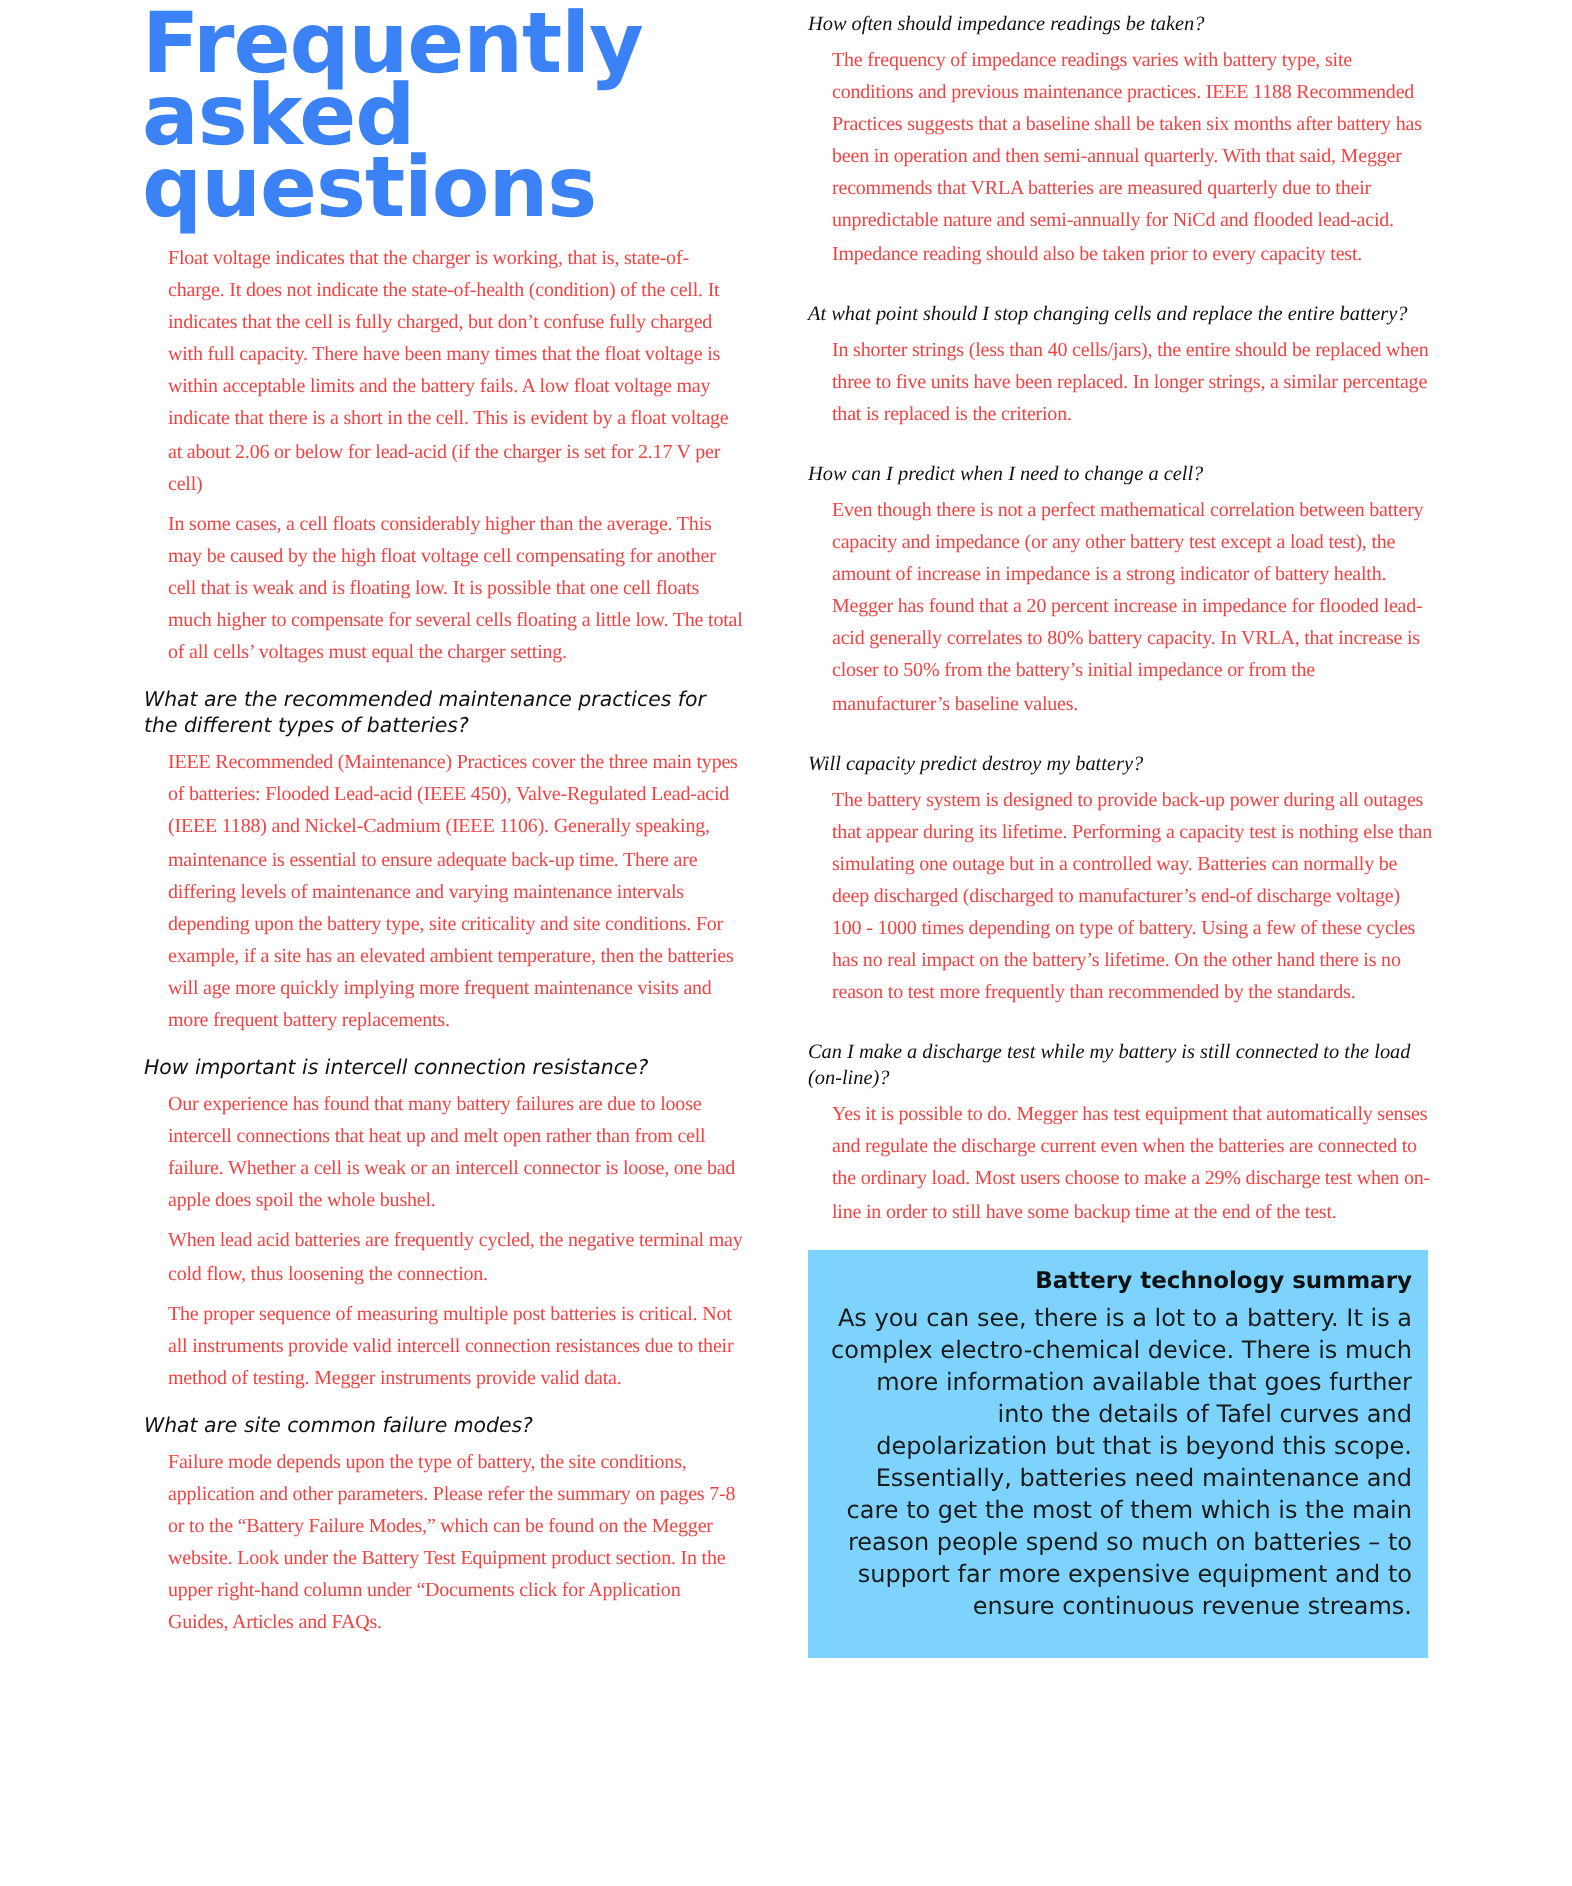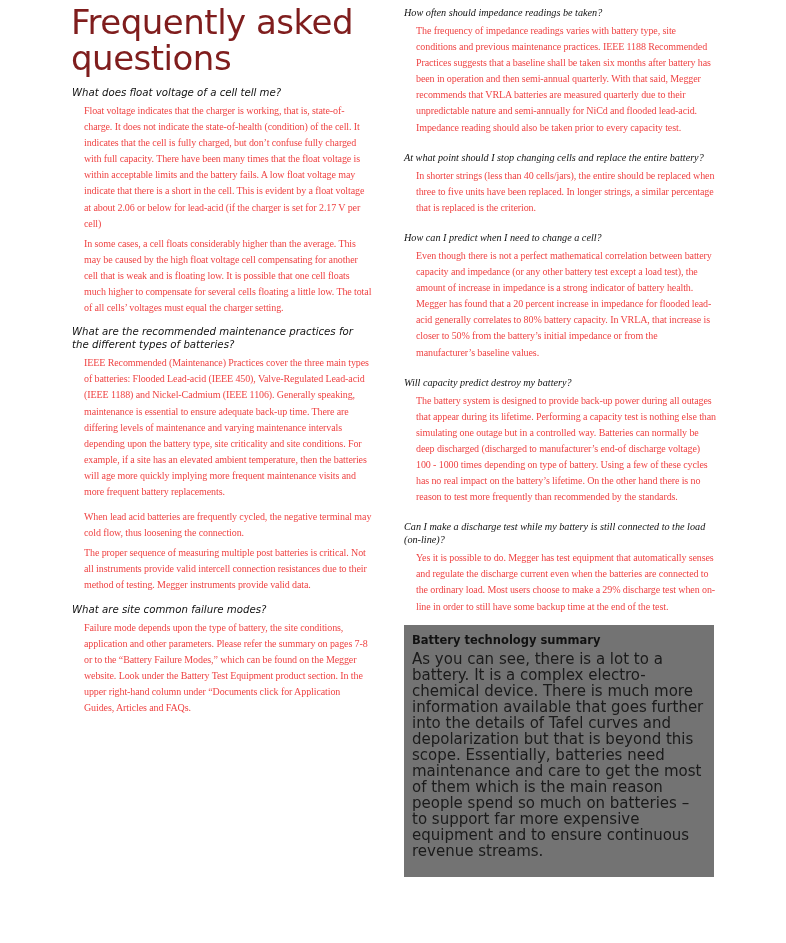--- a/index.html
+++ b/index.html
@@ -1,65 +1,66 @@
 <!DOCTYPE html>
 <html><head>
   <meta charset="utf-8">
   <style>
     html, body { margin: 0; padding: 0; background: #ffffff; }
     body { width: 786px; height: 943px; position: relative; overflow: hidden; color: #1a1a1a; }
     .col { position: absolute; top: 0; }
     .col-left { left: 72px; width: 300px; }
     .col-right { left: 404px; width: 312px; }
     .title {
-      font-family: "DejaVu Sans", sans-serif; font-weight: normal;
-      font-size: 34px; line-height: 36px; margin: 4px 0 10px -1px; color: #7f1d1d; letter-spacing: -0.5px;
+      font-family: "DejaVu Sans", sans-serif; font-weight: bold;
+      font-size: 42px; line-height: 36px; margin: 4px 0 10px -1px; color: #3b82f6; letter-spacing: -0.5px;
     }
     .q {
       font-family: "DejaVu Sans", sans-serif; font-style: italic;
       font-size: 10.2px; line-height: 13px; margin: 0 0 4px 0; color: #111;
     }
     .col-right .q:first-child { margin-top: 6px; font-family: Liberation Serif, serif; }
     .p {
       font-family: "Liberation Serif", serif; font-size: 10px; line-height: 16.1px;
       margin: 0 0 4px 12px; color: #ef4444; letter-spacing: -0.1px;
     }
     .gap { height: 5px; }
     .summary {
       background: #d6d6d6; margin-top: 10px; margin-left: 0; padding: 8px 8px 18px 8px;
       width: 294px;
     }
     .summary-title {
       font-family: "DejaVu Sans", sans-serif; font-weight: bold; font-size: 11.5px;
       margin: 0 0 4px 0; color: #111;
     }
     .summary-body {
-      font-family: "DejaVu Sans", sans-serif; font-size: 15px; line-height: 16px; color: #1a1a1a;
+      font-family: "DejaVu Sans", sans-serif; font-size: 12px; line-height: 16px; color: #1a1a1a;
     }
   </style>
 </head>
 <body>
 
 <div class="col col-left">
   <h1 class="title">Frequently asked questions</h1>
 
   <section>
-    <div class="q">What does float voltage of a cell tell me?</div>
     <p class="p">Float voltage indicates that the charger is working, that is, state-of-charge. It does not indicate the state-of-health (condition) of the cell. It indicates that the cell is fully charged, but don’t confuse fully charged with full capacity. There have been many times that the float voltage is within acceptable limits and the battery fails. A low float voltage may indicate that there is a short in the cell. This is evident by a float voltage at about 2.06 or below for lead-acid (if the charger is set for 2.17 V per cell)</p>
     <p class="p">In some cases, a cell floats considerably higher than the average. This may be caused by the high float voltage cell compensating for another cell that is weak and is floating low. It is possible that one cell floats much higher to compensate for several cells floating a little low. The total of all cells’ voltages must equal the charger setting.</p>
   </section>
   <div class="gap"></div>
 
   <section>
     <div class="q">What are the recommended maintenance practices for the different types of batteries?</div>
     <p class="p">IEEE Recommended (Maintenance) Practices cover the three main types of batteries:  Flooded Lead-acid (IEEE 450), Valve-Regulated Lead-acid (IEEE 1188) and Nickel-Cadmium (IEEE 1106). Generally speaking, maintenance is essential to ensure adequate back-up time. There are differing levels of maintenance and varying maintenance intervals depending upon the battery type, site criticality and site conditions. For example, if a site has an elevated ambient temperature, then the batteries will age more quickly implying more frequent maintenance visits and more frequent battery replacements.</p>
   </section>
   <div class="gap"></div>
 
   <section>
+    <div class="q">How important is intercell connection resistance?</div>
+    <p class="p">Our experience has found that many battery failures are due to loose intercell connections that heat up and melt open rather than from cell failure. Whether a cell is weak or an intercell connector is loose, one bad apple does spoil the whole bushel.</p>
     <p class="p">When lead acid batteries are frequently cycled, the negative terminal may cold flow, thus loosening the connection.</p>
     <p class="p">The proper sequence of measuring multiple post batteries is critical. Not all instruments provide valid intercell connection resistances due to their method of testing. Megger instruments provide valid data.</p>
   </section>
   <div class="gap"></div>
 
   <section>
     <div class="q">What are site common failure modes?</div>
     <p class="p">Failure mode depends upon the type of battery, the site conditions, application and other parameters. Please refer the summary on pages 7-8 or to the “Battery Failure Modes,” which can be found on the Megger website. Look under the Battery Test Equipment product section. In the upper right-hand column under “Documents click for Application Guides, Articles and FAQs.</p>
   </section>
 </div>
@@ -87,17 +88,17 @@
     <div class="q">Will capacity predict destroy my battery?</div>
     <p class="p">The battery system is designed to provide back-up power during all outages that appear during its lifetime.  Performing a capacity test is nothing else than simulating one outage but in a controlled way. Batteries can normally be deep discharged (discharged to manufacturer’s end-of discharge voltage) 100 - 1000 times depending on type of battery. Using a few of these cycles has no real impact on the battery’s lifetime. On the other hand there is no reason to test more frequently than recommended by the standards.</p>
   </section>
   <div class="gap"></div>
 
   <section>
     <div class="q">Can I make a discharge test while my battery is still connected to the load (on-line)?</div>
     <p class="p">Yes it is possible to do. Megger has test equipment that automatically senses and regulate the discharge current even when the batteries are connected to the ordinary load. Most users choose to make a 29% discharge test when on-line in order to still have some backup time at the end of the test.</p>
   </section>
 
-  <aside class="summary" style="background: #737373;">
+  <aside class="summary" style="background: #7dd3fc; text-align: right;">
     <div class="summary-title">Battery technology summary</div>
     <div class="summary-body">As you can see, there is a lot to a battery. It is a complex electro-chemical device. There is much more information available that goes further into the details of Tafel curves and depolarization but that is beyond this scope. Essentially, batteries need maintenance and care to get the most of them which is the main reason people spend so much on batteries – to support far more expensive equipment and to ensure continuous revenue streams.</div>
   </aside>
 </div>
 
 </body></html>

